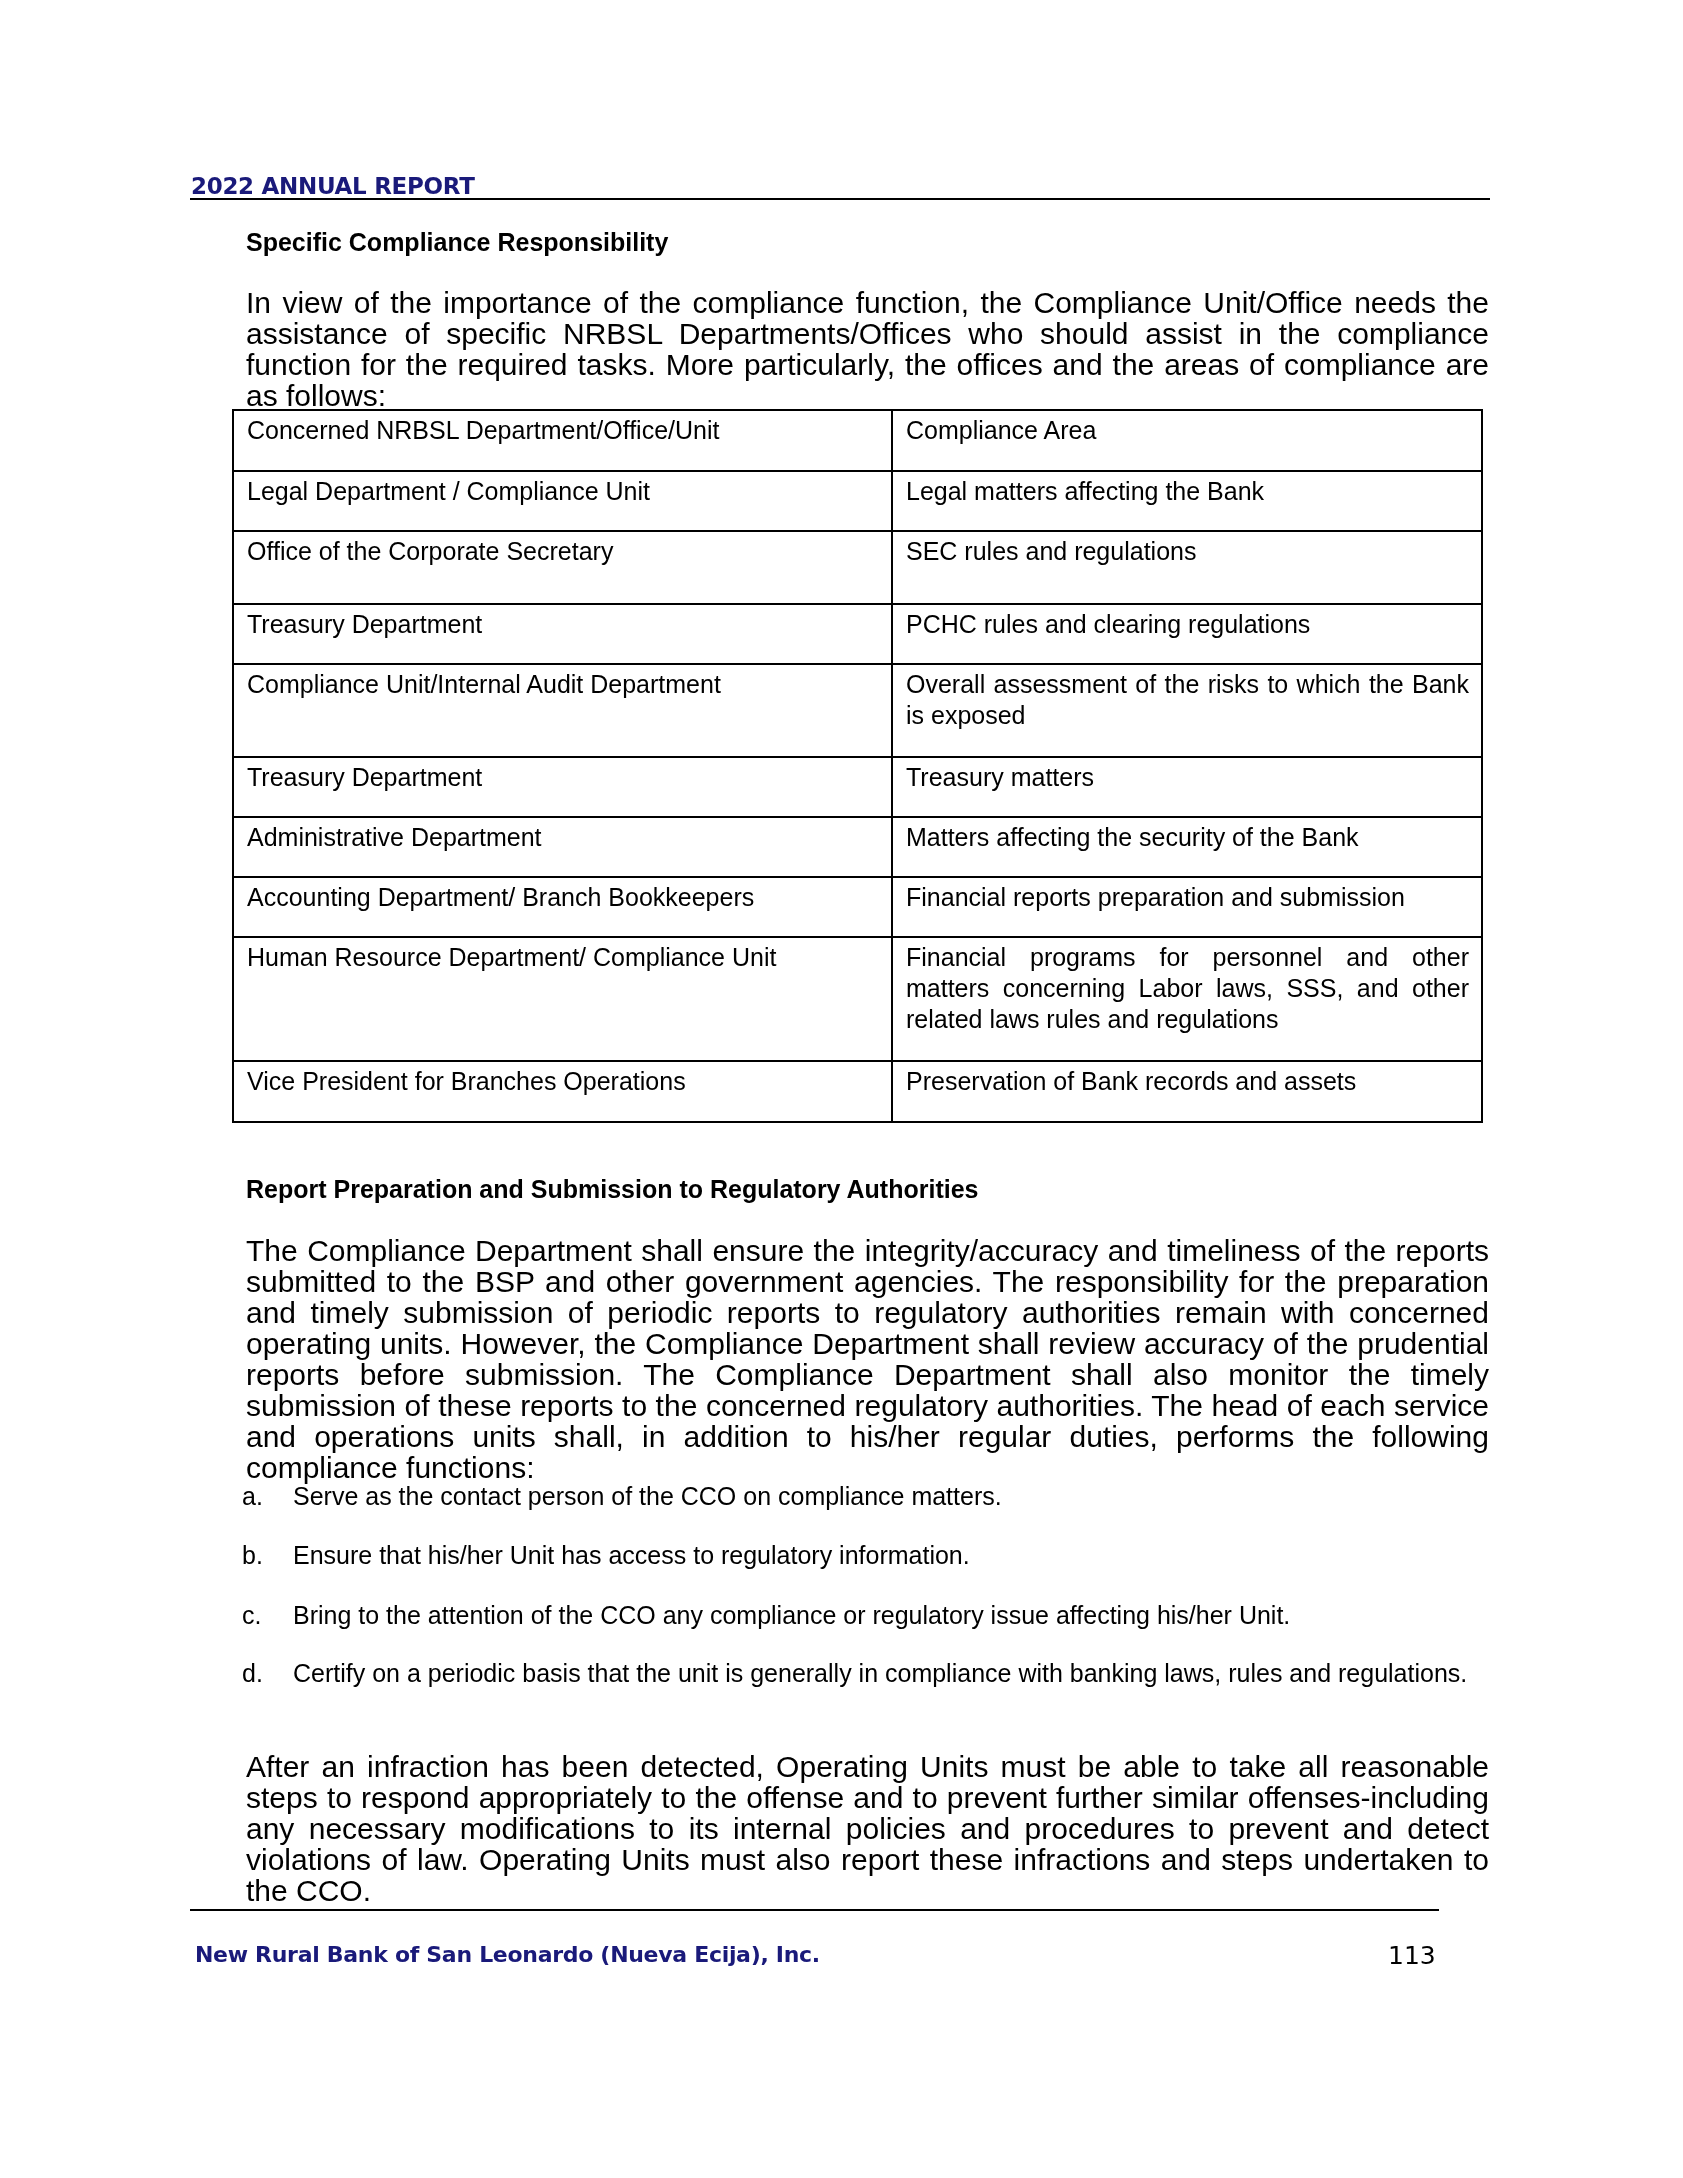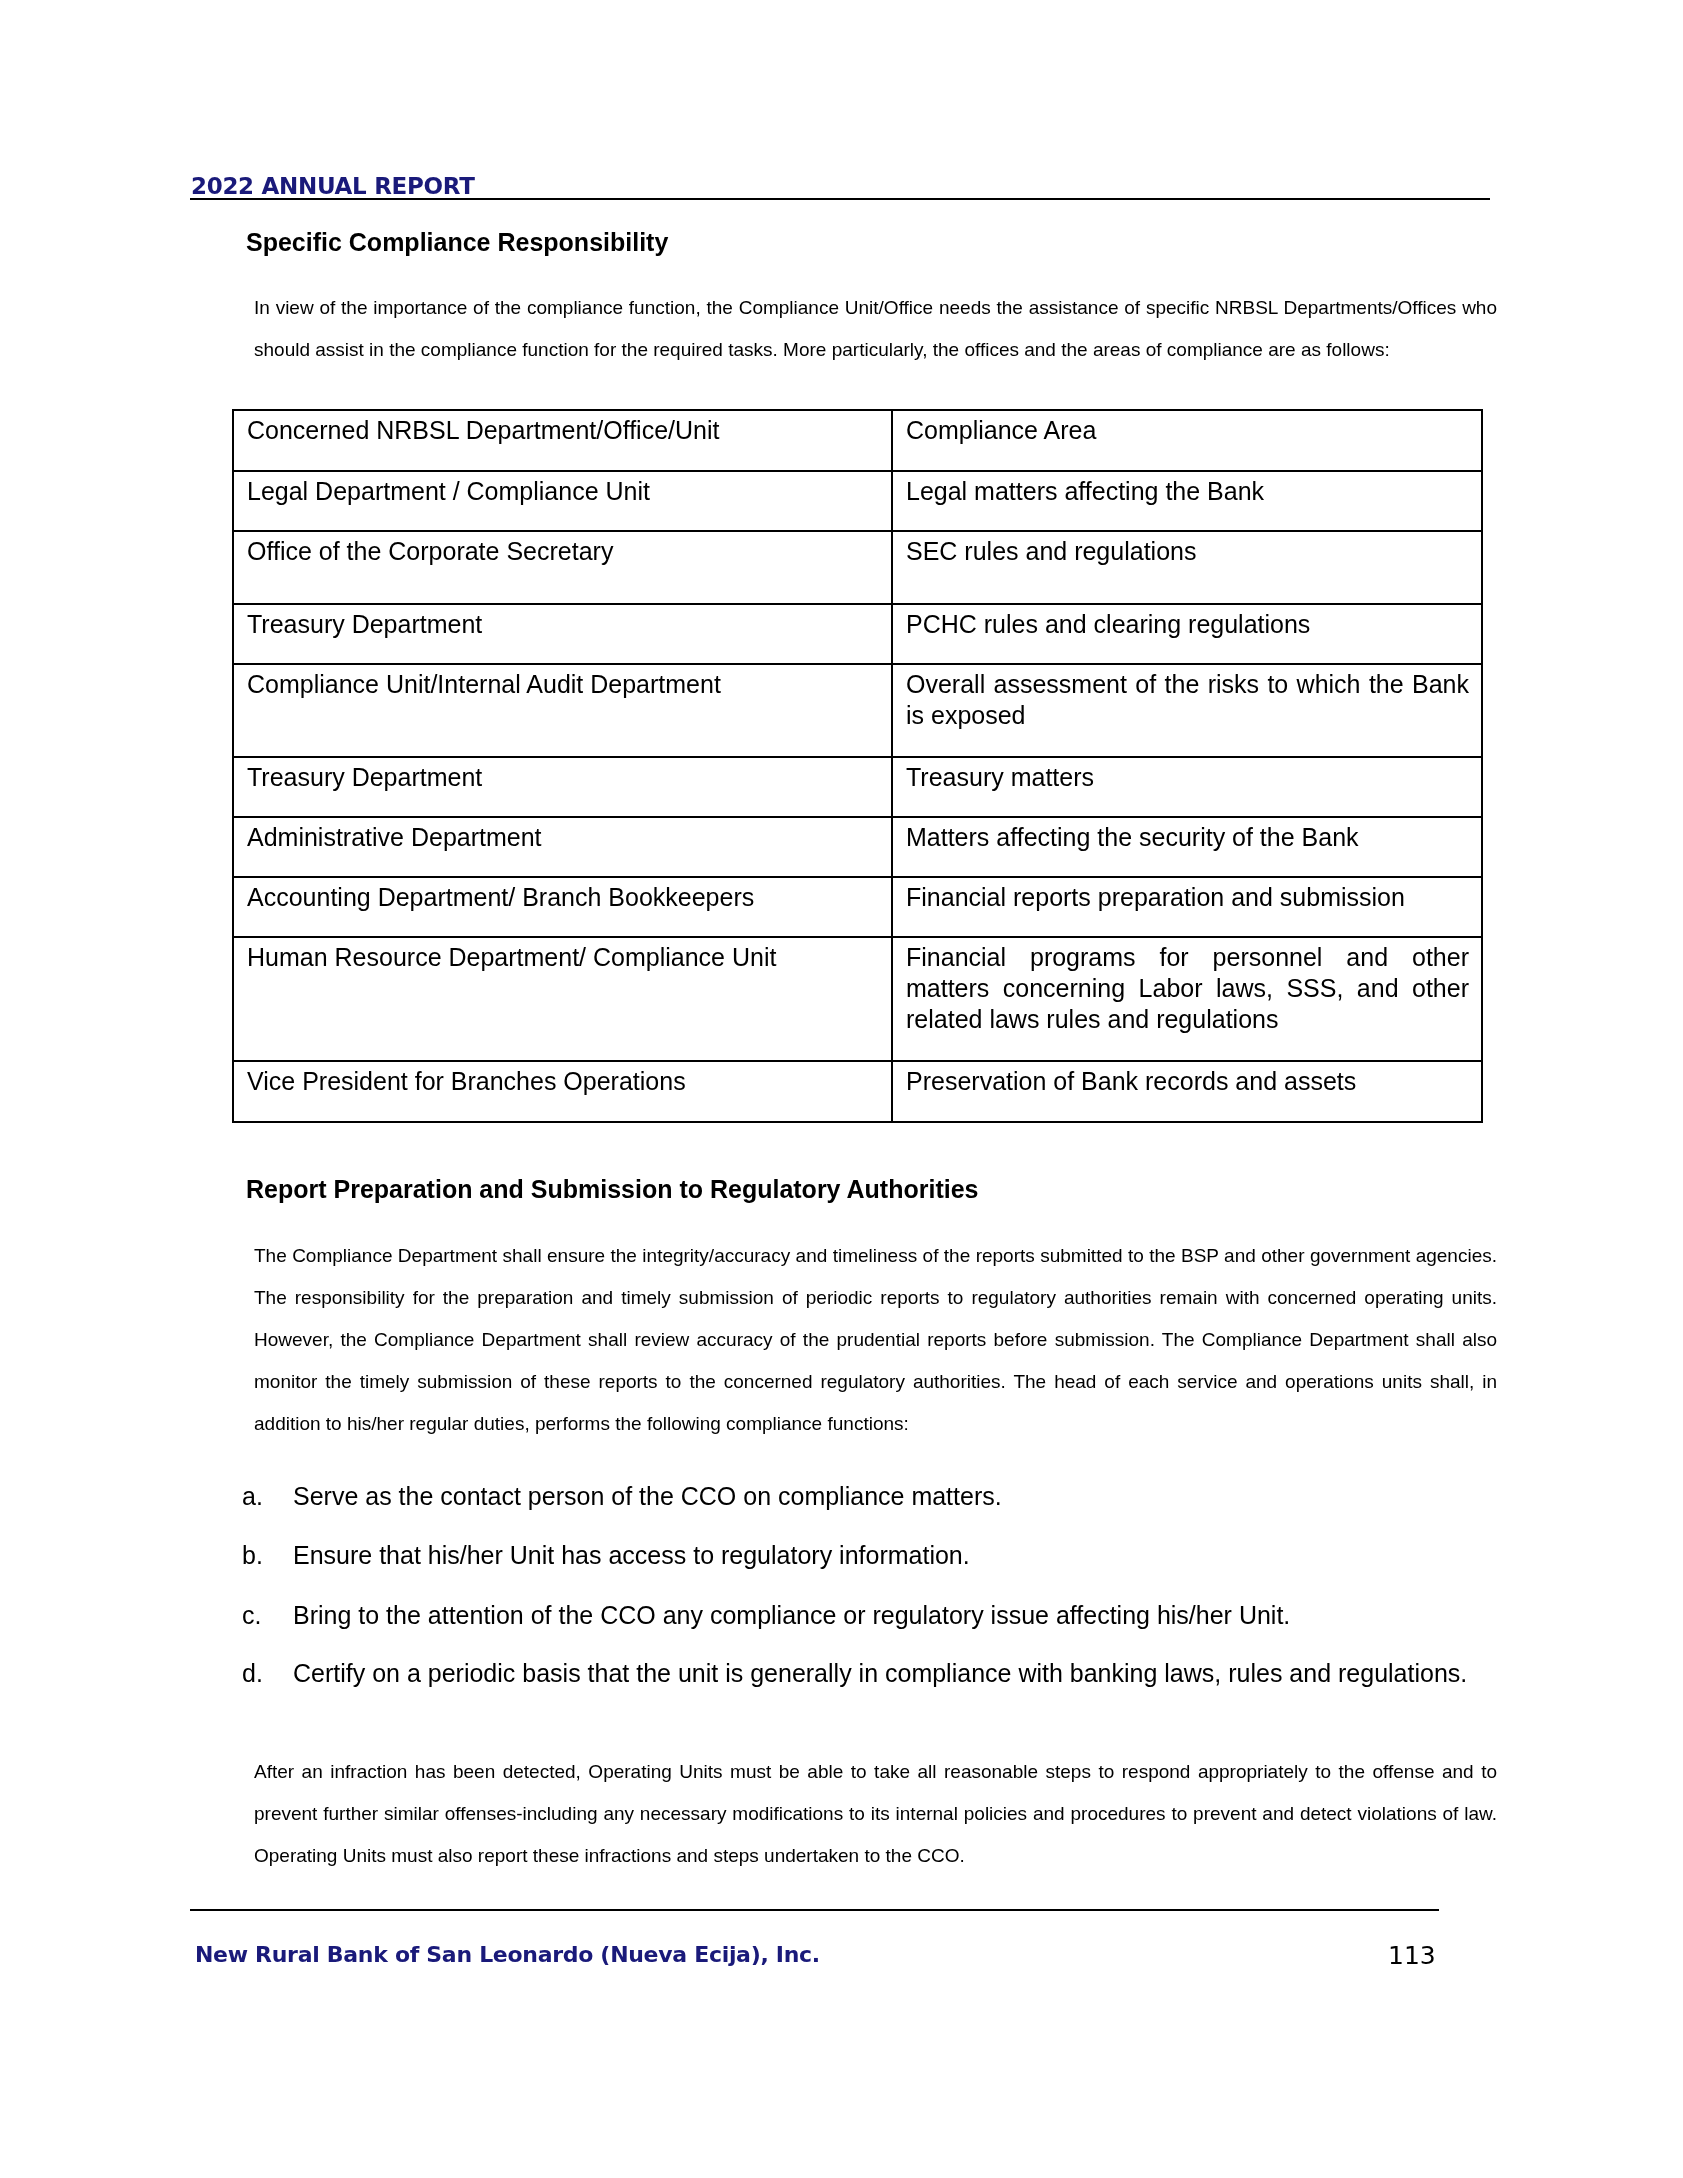--- a/index.html
+++ b/index.html
@@ -3,21 +3,21 @@
 <meta charset="utf-8">
 <style>
   html, body { margin: 0; padding: 0; background: #ffffff; }
   body { width: 1683px; height: 2178px; position: relative; overflow: hidden;
          font-family: "Liberation Sans", sans-serif; color: #000; }
   .abs { position: absolute; }
   .hdr-title { left: 191px; top: 161px; font-family: "DejaVu Sans", sans-serif; font-weight: bold;
                font-size: 23px; color: #1a1a7a; letter-spacing: -0.3px; margin-top: 12px; }
   .hdr-rule { left: 190px; top: 198px; width: 1300px; height: 2px; background: #000; }
   .h2 { left: 246px; font-weight: bold; font-size: 25px; }
-  .para { left: 254px; width: 1243px; font-size: 19px; line-height: 42px; text-align: justify; }
+  .para { left: 246px; width: 1243px; font-size: 30px; line-height: 31px; text-align: justify; }
   table.comp { position: absolute; left: 232px; top: 409px; width: 1251px; border-collapse: collapse; }
   table.comp td { border: 2px solid #000; vertical-align: top; font-size: 25px; line-height: 31px;
                   padding: 4px 12px 12px 13px; text-align: justify; }
   table.comp td.c1 { width: 632px; }
   .list { left: 242px; width: 1247px; font-size: 25px; line-height: 31px; }
   .li { position: absolute; left: 0; width: 1247px; }
   .li .mk { position: absolute; left: 0; top: 0; }
   .li .tx { position: absolute; left: 51px; width: 1196px; text-align: justify; }
   .ftr-rule { left: 190px; top: 1909px; width: 1249px; height: 2px; background: #000; }
   .ftr-name { left: 195px; top: 1942px; font-family: "DejaVu Sans", sans-serif; font-weight: bold;

